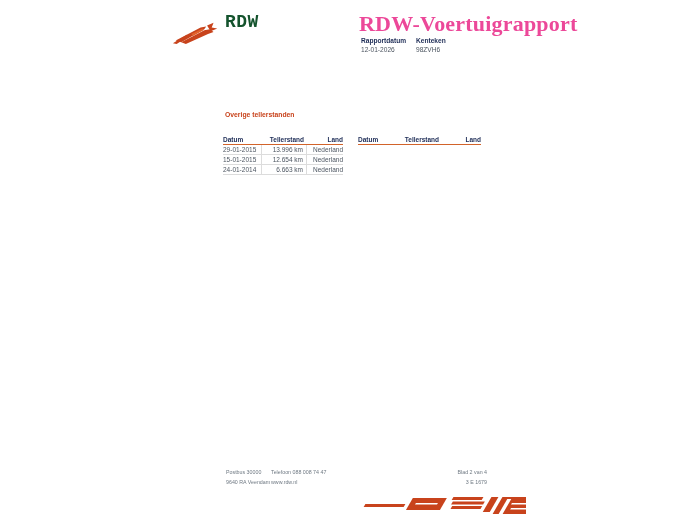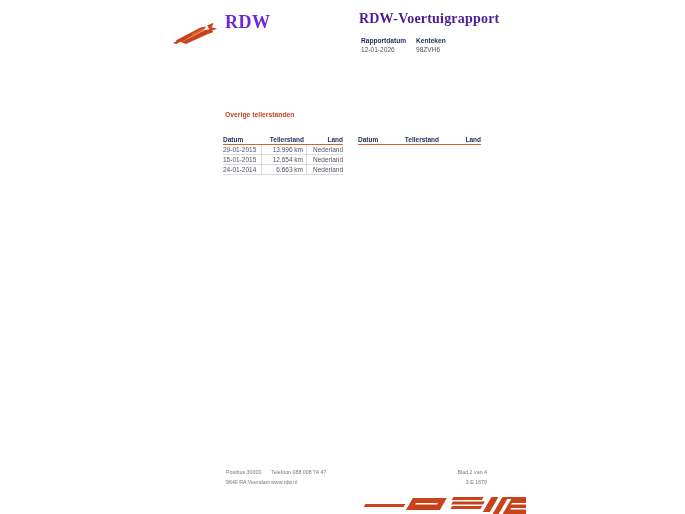--- a/index.html
+++ b/index.html
@@ -8,27 +8,27 @@
     width:685px; height:514px; position:relative; overflow:hidden;
     font-family:"Liberation Sans", sans-serif;
     -webkit-font-smoothing:antialiased;
   }
   .abs { position:absolute; }
 
   
   .logo-glyph { left:172px; top:21px; width:48px; height:24px; }
   .logo-text {
     left:225px; top:12px;
-    font-family:Liberation Serif, serif; font-weight:700;
-    font-size:18px; color:#6d28d9; letter-spacing:0.5px;
+    font-family:Liberation Mono, monospace; font-weight:700;
+    font-size:18px; color:#14532d; letter-spacing:0.5px;
   }
   .page-title {
     left:359px; top:11px;
     font-family:"Liberation Serif", serif; font-weight:700;
-    font-size:14px; color:#4c1d95; letter-spacing:0.2px;
+    font-size:22px; color:#ec4899; letter-spacing:0.2px;
   }
   .meta { top:37px; }
   .meta-date { left:361px; }
   .meta-plate { left:416px; }
   .meta .label { font-size:6.6px; font-weight:700; color:#1C2B55; }
   .meta .value { font-size:6.6px; color:#4C5560; margin-top:2px; }
 
   
   .section-heading {
     left:225px; top:111px;

